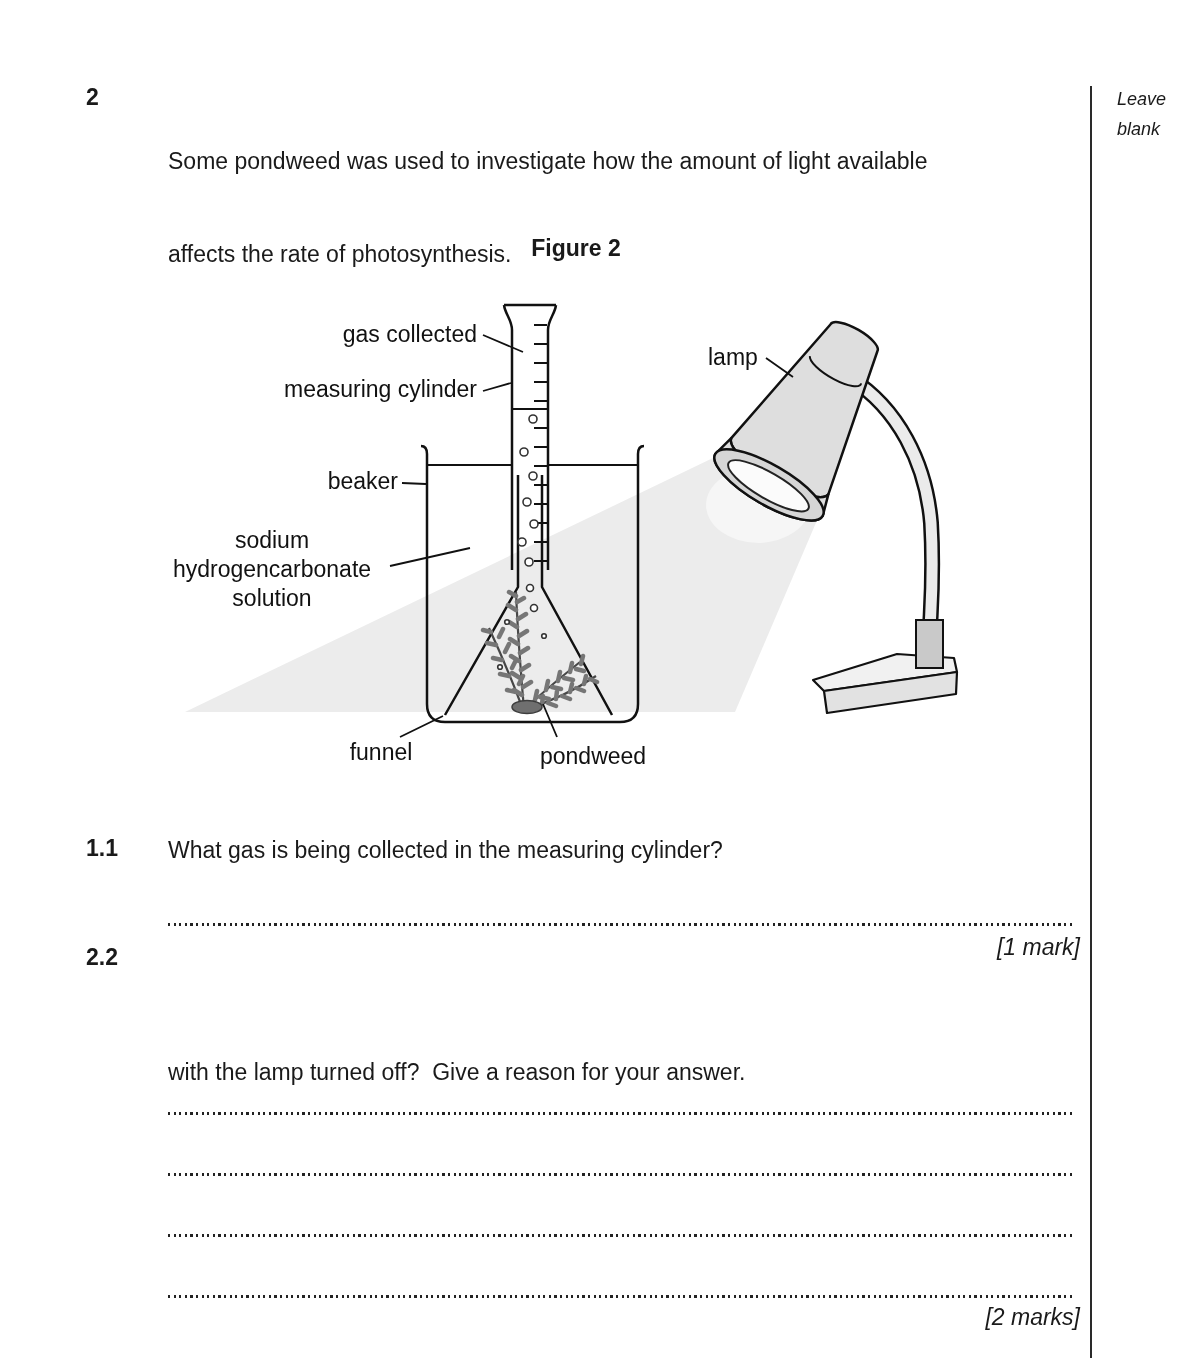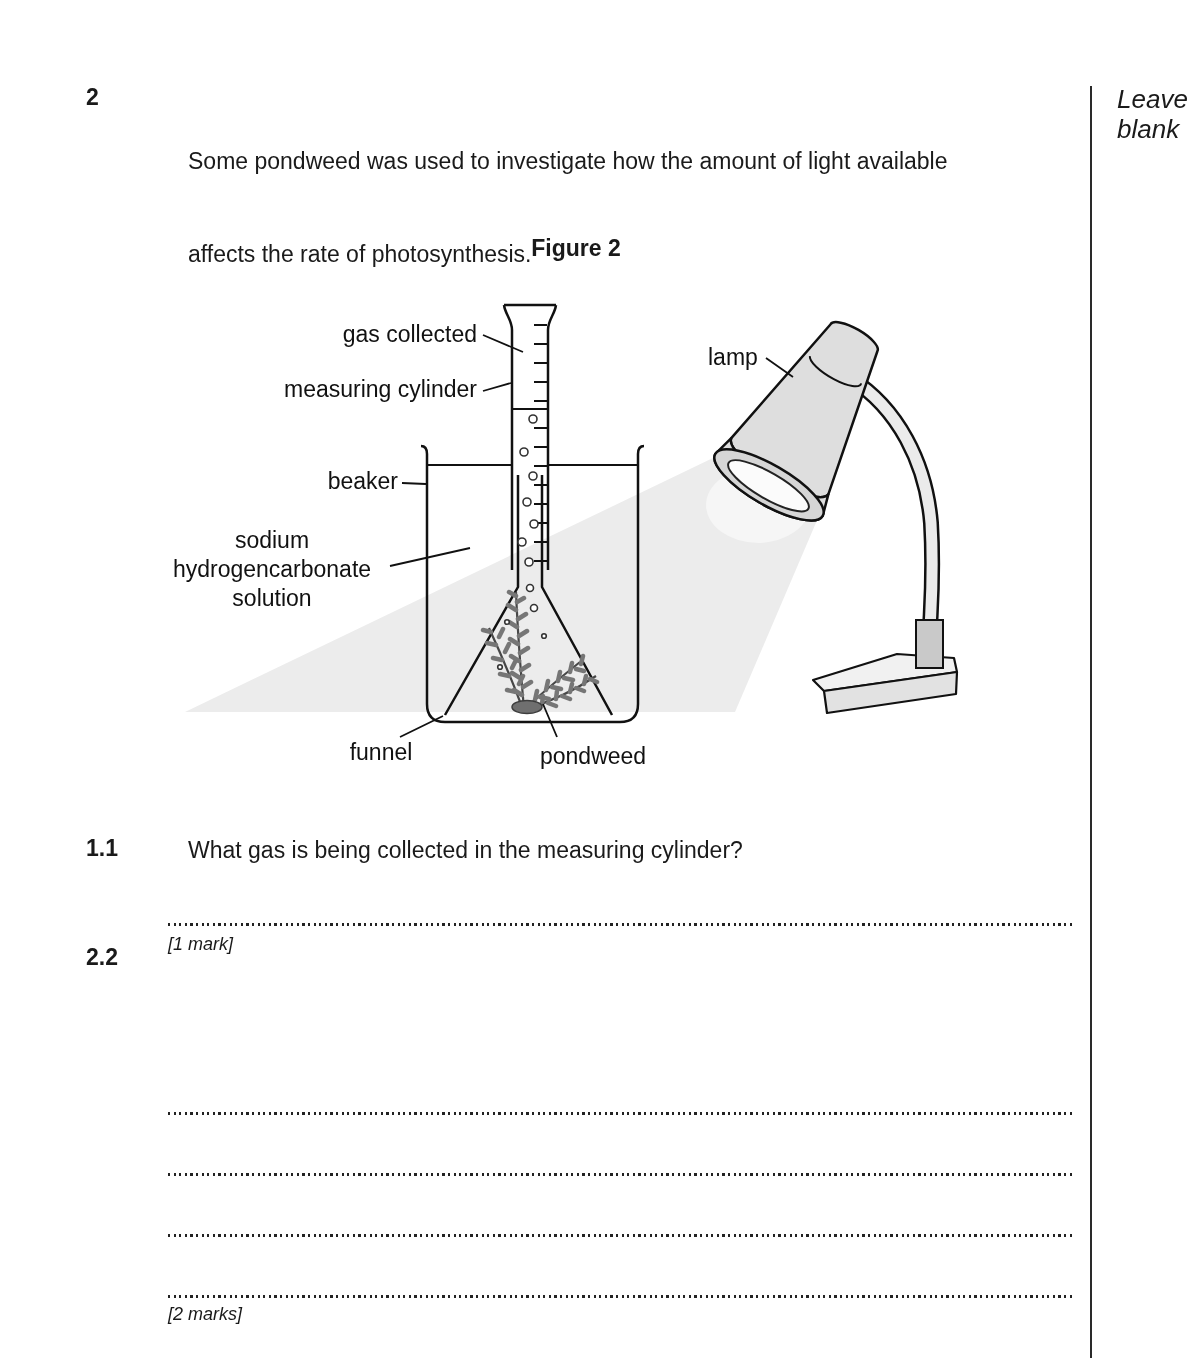--- a/index.html
+++ b/index.html
@@ -3,32 +3,32 @@
 <meta charset="utf-8">
 <style>
   html,body { margin:0; padding:0; background:#ffffff; }
   .page {
     position:relative; width:1200px; height:1358px;
     background:#ffffff; overflow:hidden;
     font-family:"Liberation Sans", sans-serif; color:#1a1a1a;
   }
   .bold { font-weight:bold; }
   .qnum { position:absolute; left:86px; font-size:23px; font-weight:bold; }
-  .qbody { position:absolute; left:168px; font-size:23px; line-height:31px; white-space:pre;margin-left:20px; }
+  .qbody { position:absolute; left:168px; font-size:23px; line-height:31px; white-space:pre; }
   .fig-title { position:absolute; left:168px; width:816px; text-align:center;
                font-size:23px; font-weight:bold; }
   .answer-line {
     position:absolute; left:168px; width:904px; height:3px;
     background-image:repeating-linear-gradient(to right,#222 0px,#222 2.2px,transparent 2.2px,transparent 5.6px);
     background-position:left center; background-repeat:repeat-x;
   }
-  .marks { position:absolute; left:168px; width:904px; text-align:left;
-           font-size:18px; font-style:italic; }
+  .marks { position:absolute; left:176px; width:904px; text-align:right;
+           font-size:23px; font-style:italic; }
   .side-rule { position:absolute; left:1090px; top:86px; width:2px; height:1272px; background:#2a2a2a; }
-  .leave-blank { position:absolute; left:1117px; top:84px; font-size:26px;
+  .leave-blank { position:absolute; left:1117px; top:84px; font-size:18px;
                  line-height:30px; font-style:italic; }
   svg text { font-family:"Liberation Sans", sans-serif; font-size:23px; fill:#111; }
 </style>
 </head>
 <body>
 
 <div class="page">
 
   <div class="side-rule"></div>
   <div class="leave-blank">
@@ -114,20 +114,21 @@
     <text x="558" y="85" text-anchor="start">lamp</text>
   </svg>
 
   <div class="qnum" style="top:835px;">1.1</div>
   <div class="qbody" style="top:835px;">What gas is being collected in the measuring cylinder?</div>
   <div class="answer-line" style="top:923px;"></div>
   <div class="marks" style="top:934px;">[1 mark]</div>
 
   <div class="qnum" style="top:944px;">2.2</div>
   <div class="qbody" style="top:995px;">
+    <div>with the lamp turned off?  Give a reason for your answer.</div>
   </div>
   <div class="answer-line" style="top:1112px;"></div>
   <div class="answer-line" style="top:1173px;"></div>
   <div class="answer-line" style="top:1234px;"></div>
   <div class="answer-line" style="top:1295px;"></div>
   <div class="marks" style="top:1304px;">[2 marks]</div>
 
 </div>
 
 </body></html>

